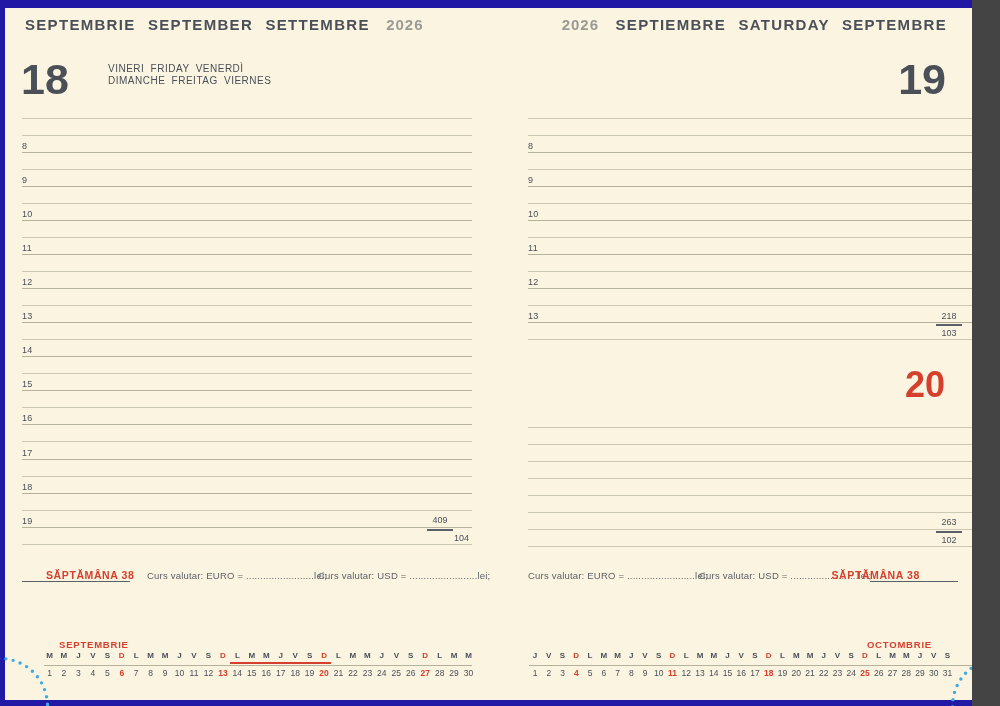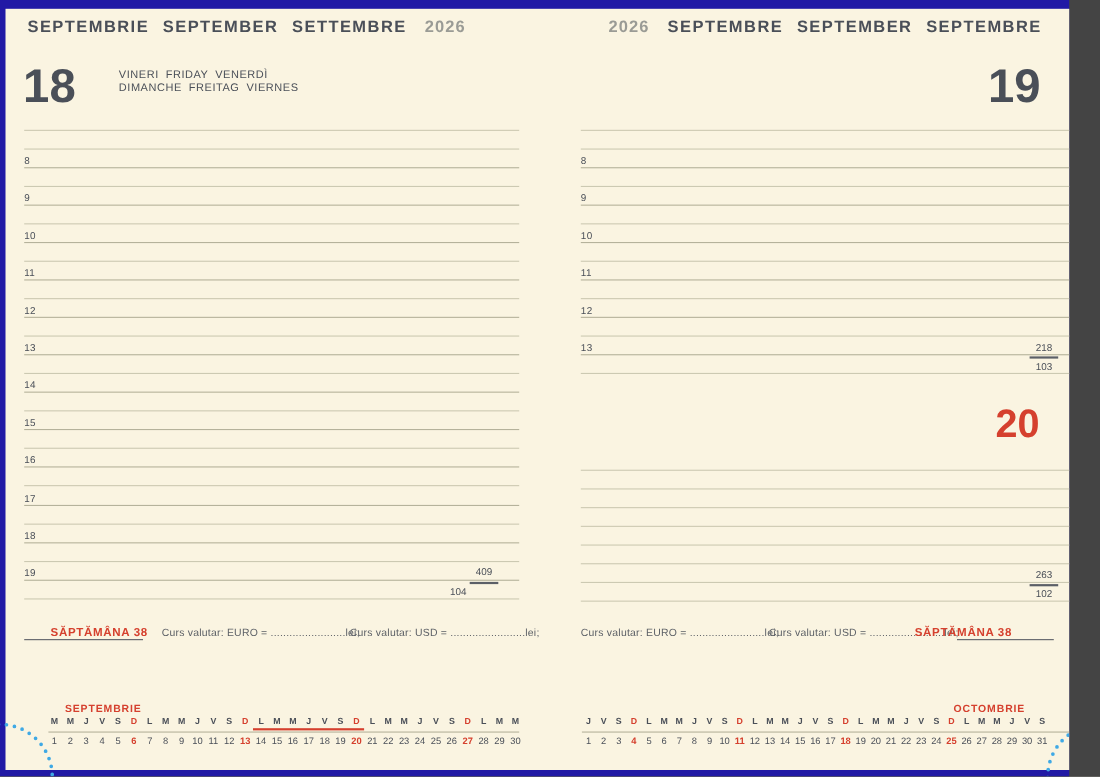--- a/index.html
+++ b/index.html
@@ -35,21 +35,21 @@
 
 <div id="screen">
   <div class="page"></div>
 
   <div class="hdr" style="left:25px;">
     <span>SEPTEMBRIE SEPTEMBER SETTEMBRE</span>
     <span class="yr" style="margin-left:4px;">2026</span>
   </div>
   <div class="hdr" style="right:25px;text-align:right;">
     <span class="yr" style="margin-right:4px;">2026</span>
-    <span>SEPTEMBRE SEPTEMBER SEPTEMBRE</span>
+    <span>SEPTIEMBRE SATURDAY SEPTEMBRE</span>
   </div>
 
   <div class="bignum" style="left:21px;top:58px;">18</div>
   <div class="names" style="left:88px;top:63px;">
     <div>VINERI FRIDAY VENERDÌ</div>
     <div>DIMANCHE FREITAG VIERNES</div>
   </div>
 
   <div class="bignum" style="right:26px;top:58px;">19</div>
 
@@ -89,21 +89,21 @@
       <div style="position: absolute; left: 22px; top: 447.5px; font-size: 9px; letter-spacing: 0.3px; color: var(--ink);">17</div>
       <div style="position: absolute; left: 22px; top: 475.55px; width: 450px; height: 1px; background: var(--line);"></div>
       <div style="position: absolute; left: 22px; top: 492.6px; width: 450px; height: 1px; background: var(--lineDark);"></div>
       <div style="position: absolute; left: 22px; top: 481.6px; font-size: 9px; letter-spacing: 0.3px; color: var(--ink);">18</div>
       <div style="position: absolute; left: 22px; top: 509.65px; width: 450px; height: 1px; background: var(--line);"></div>
       <div style="position: absolute; left: 22px; top: 526.7px; width: 450px; height: 1px; background: var(--lineDark);"></div>
       <div style="position: absolute; left: 22px; top: 515.7px; font-size: 9px; letter-spacing: 0.3px; color: var(--ink);">19</div>
       <div style="position: absolute; left: 22px; top: 543.75px; width: 450px; height: 1px; background: var(--line);"></div>
       <div style="position: absolute; left: 427px; top: 515.2px; width: 26px; text-align: center; font-size: 9px; color: var(--ink);">409</div>
       <div style="position: absolute; left: 427px; top: 528.7px; width: 26px; height: 2.2px; background: var(--rule);"></div>
-      <div style="position: absolute; left: 409px; top: 532.5px; width: 26px; text-align: left; font-size: 9px; color: var(--ink);">104</div>
+      <div style="position: absolute; left: 443px; top: 532.5px; width: 26px; text-align: right; font-size: 9px; color: var(--ink);">104</div>
     </div>
   <div id="sat-schedule">
       <div style="position: absolute; left: 528px; top: 117.5px; width: 445px; height: 1px; background: var(--line);"></div>
       <div style="position: absolute; left: 528px; top: 134.55px; width: 445px; height: 1px; background: var(--line);"></div>
       <div style="position: absolute; left: 528px; top: 151.6px; width: 445px; height: 1px; background: var(--lineDark);"></div>
       <div style="position: absolute; left: 528px; top: 140.6px; font-size: 9px; letter-spacing: 0.3px; color: var(--ink);">8</div>
       <div style="position: absolute; left: 528px; top: 168.65px; width: 445px; height: 1px; background: var(--line);"></div>
       <div style="position: absolute; left: 528px; top: 185.7px; width: 445px; height: 1px; background: var(--lineDark);"></div>
       <div style="position: absolute; left: 528px; top: 174.7px; font-size: 9px; letter-spacing: 0.3px; color: var(--ink);">9</div>
       <div style="position: absolute; left: 528px; top: 202.75px; width: 445px; height: 1px; background: var(--line);"></div>

